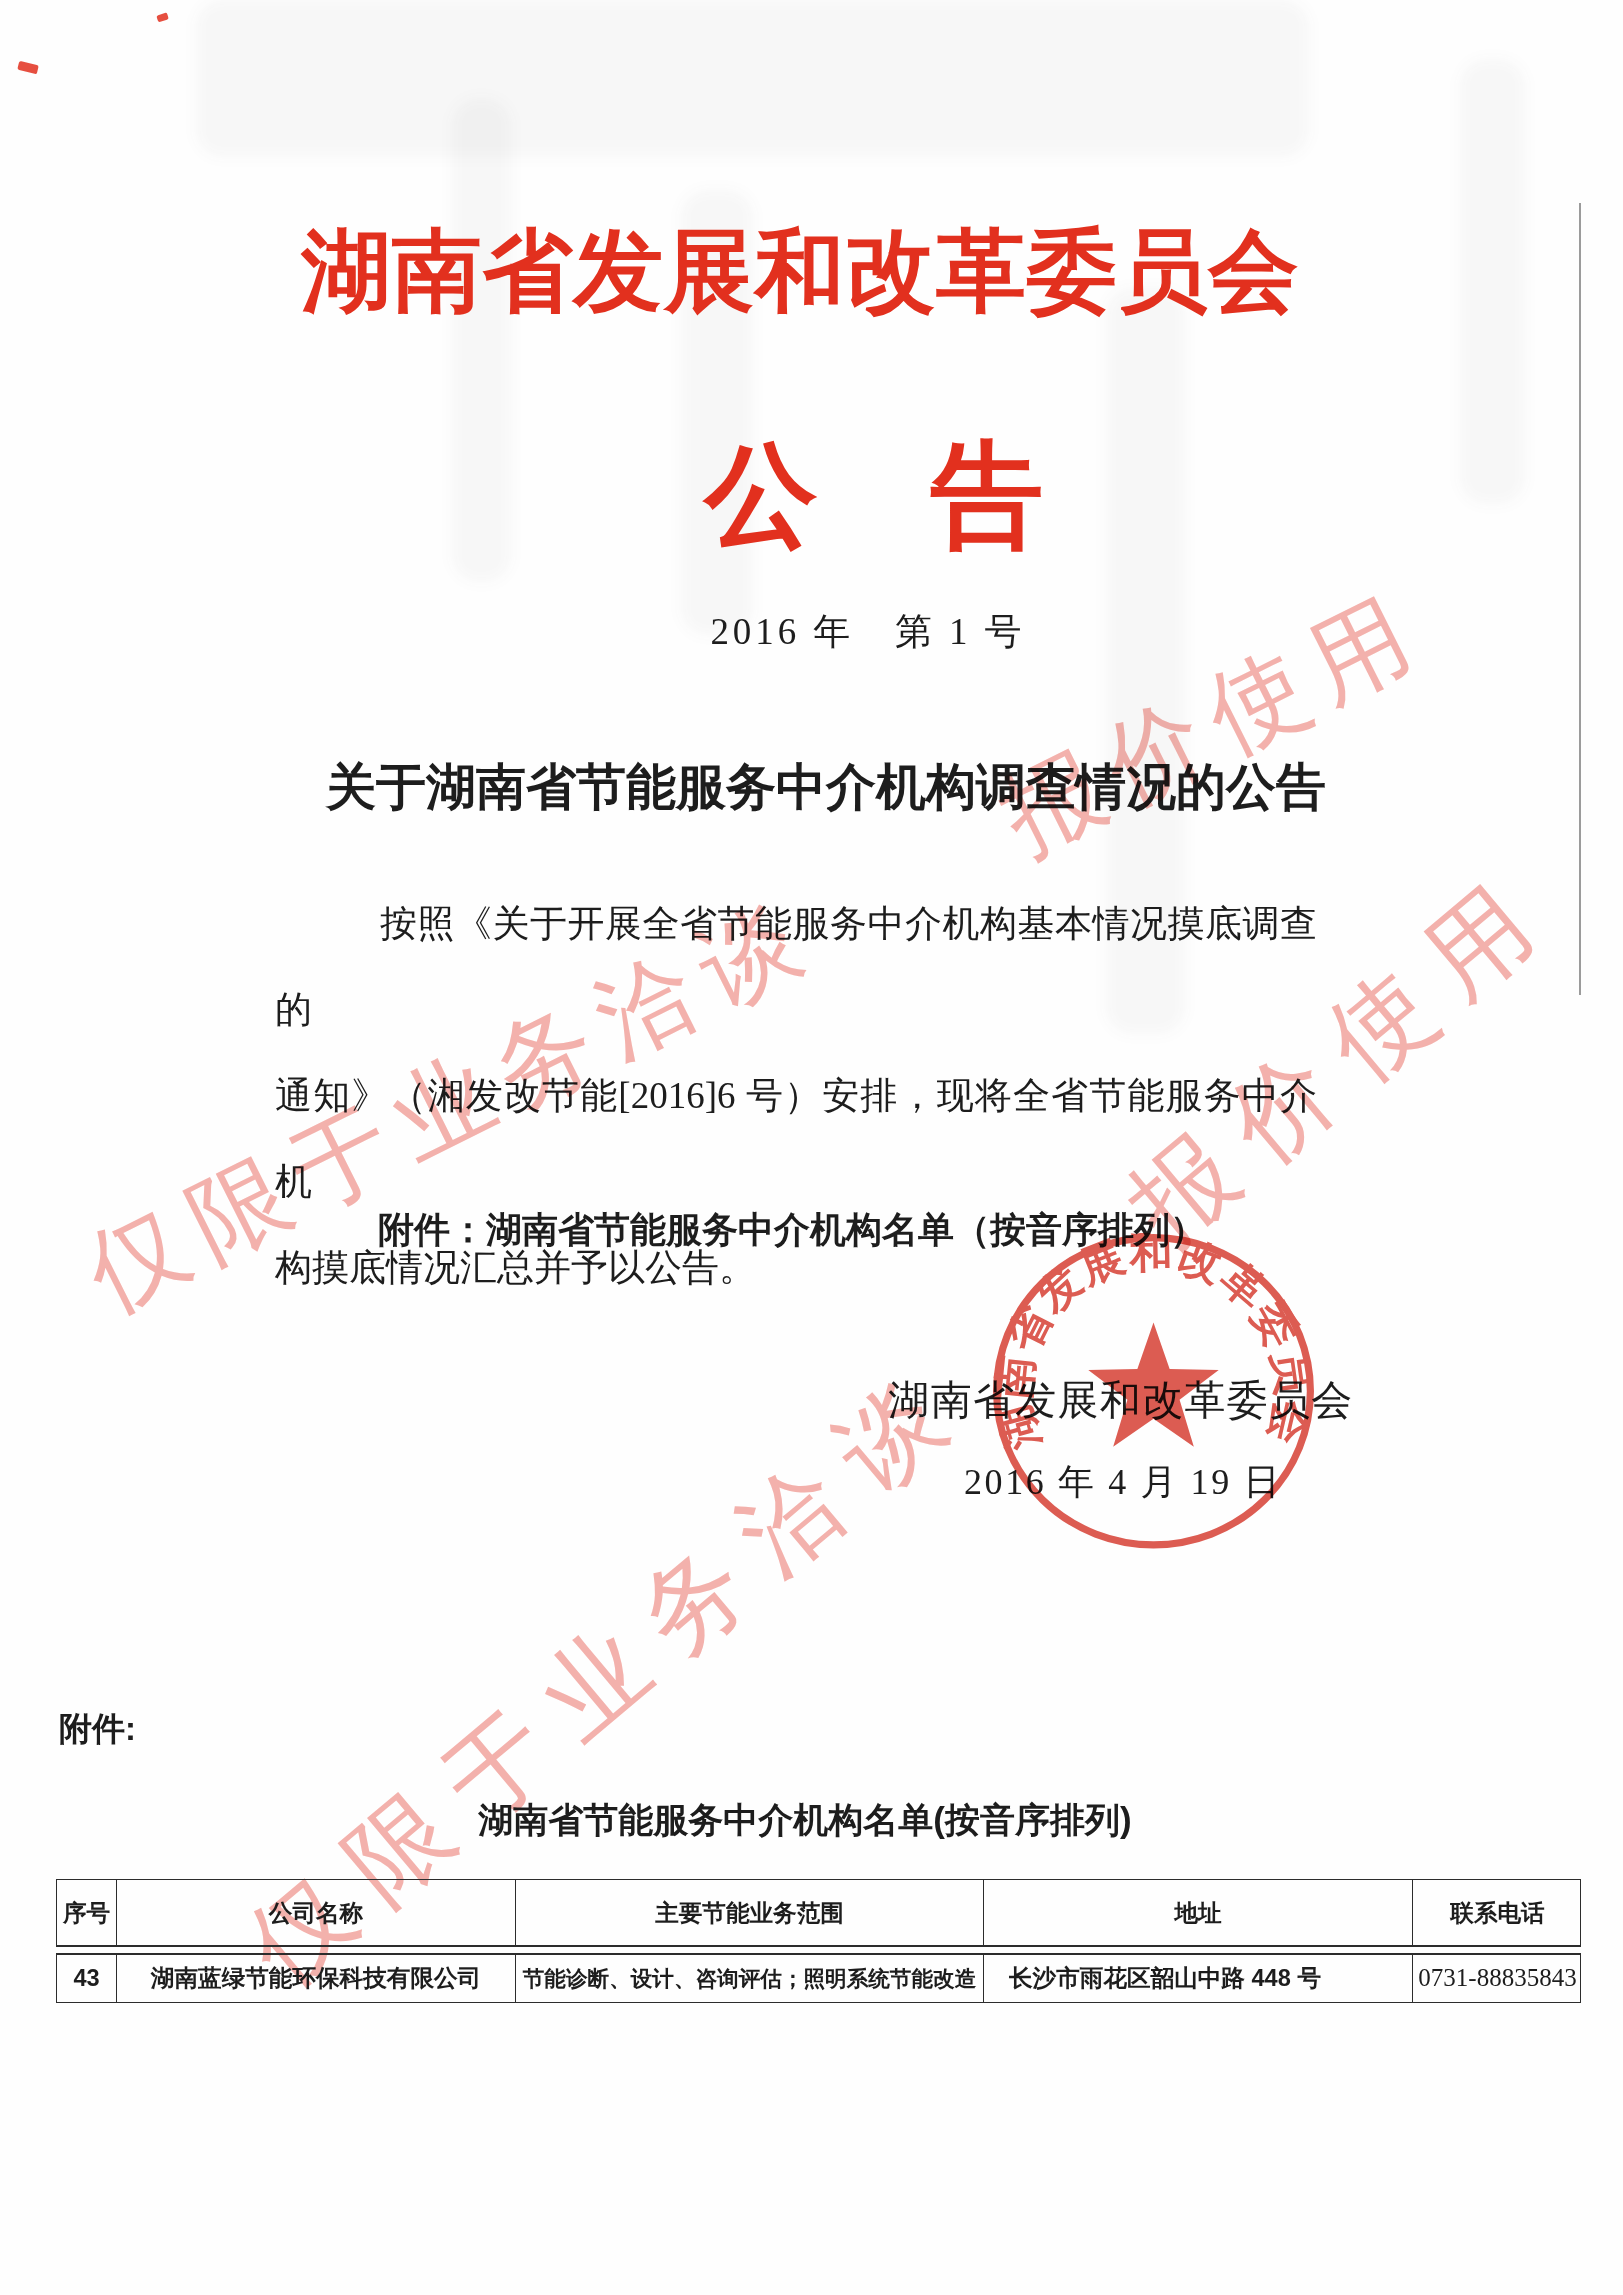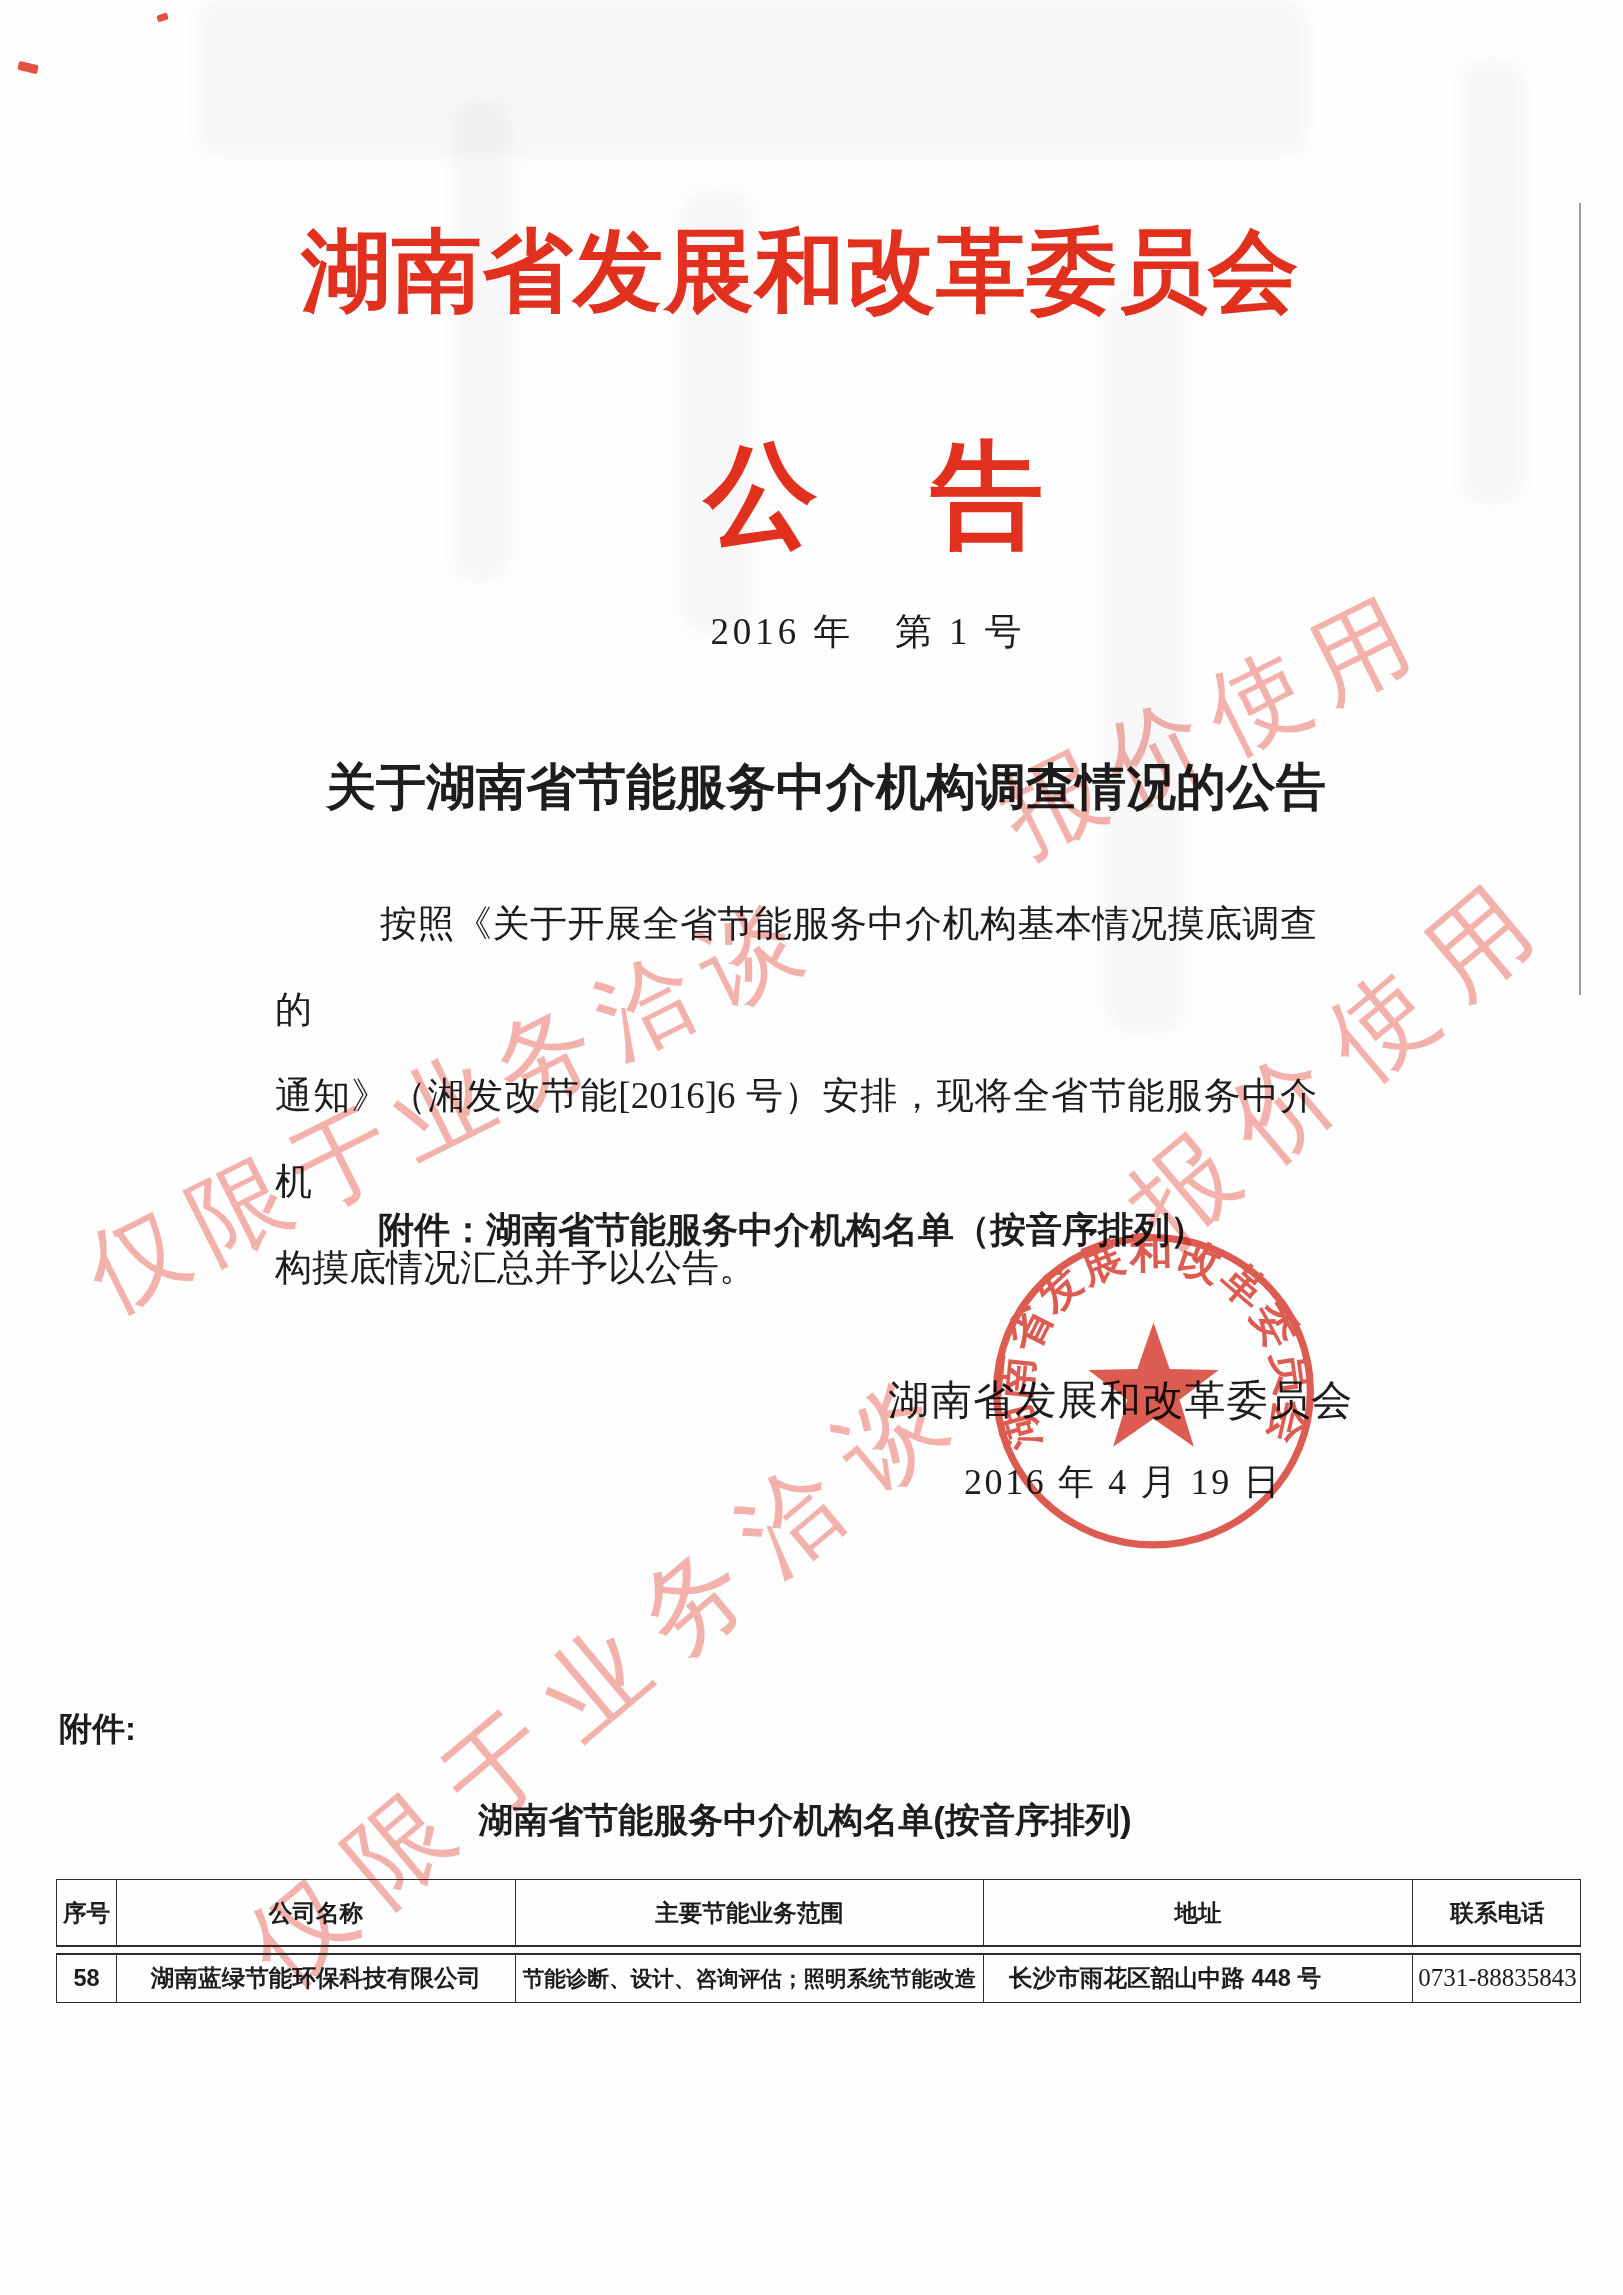--- a/index.html
+++ b/index.html
@@ -113,21 +113,21 @@
 
   <div class="abs table-wrap">
     <div class="trow head">
       <div class="tcell">序号</div>
       <div class="tcell">公司名称</div>
       <div class="tcell">主要节能业务范围</div>
       <div class="tcell">地址</div>
       <div class="tcell">联系电话</div>
     </div>
     <div class="trow data">
-      <div class="tcell">58</div>
+      <div class="tcell">43</div>
       <div class="tcell">湖南蓝绿节能环保科技有限公司</div>
       <div class="tcell scope">节能诊断、设计、咨询评估；照明系统节能改造</div>
       <div class="tcell addr">长沙市雨花区韶山中路 448 号</div>
       <div class="tcell phone">0731-88835843</div>
     </div>
   </div>
 
 </div>
 
 

